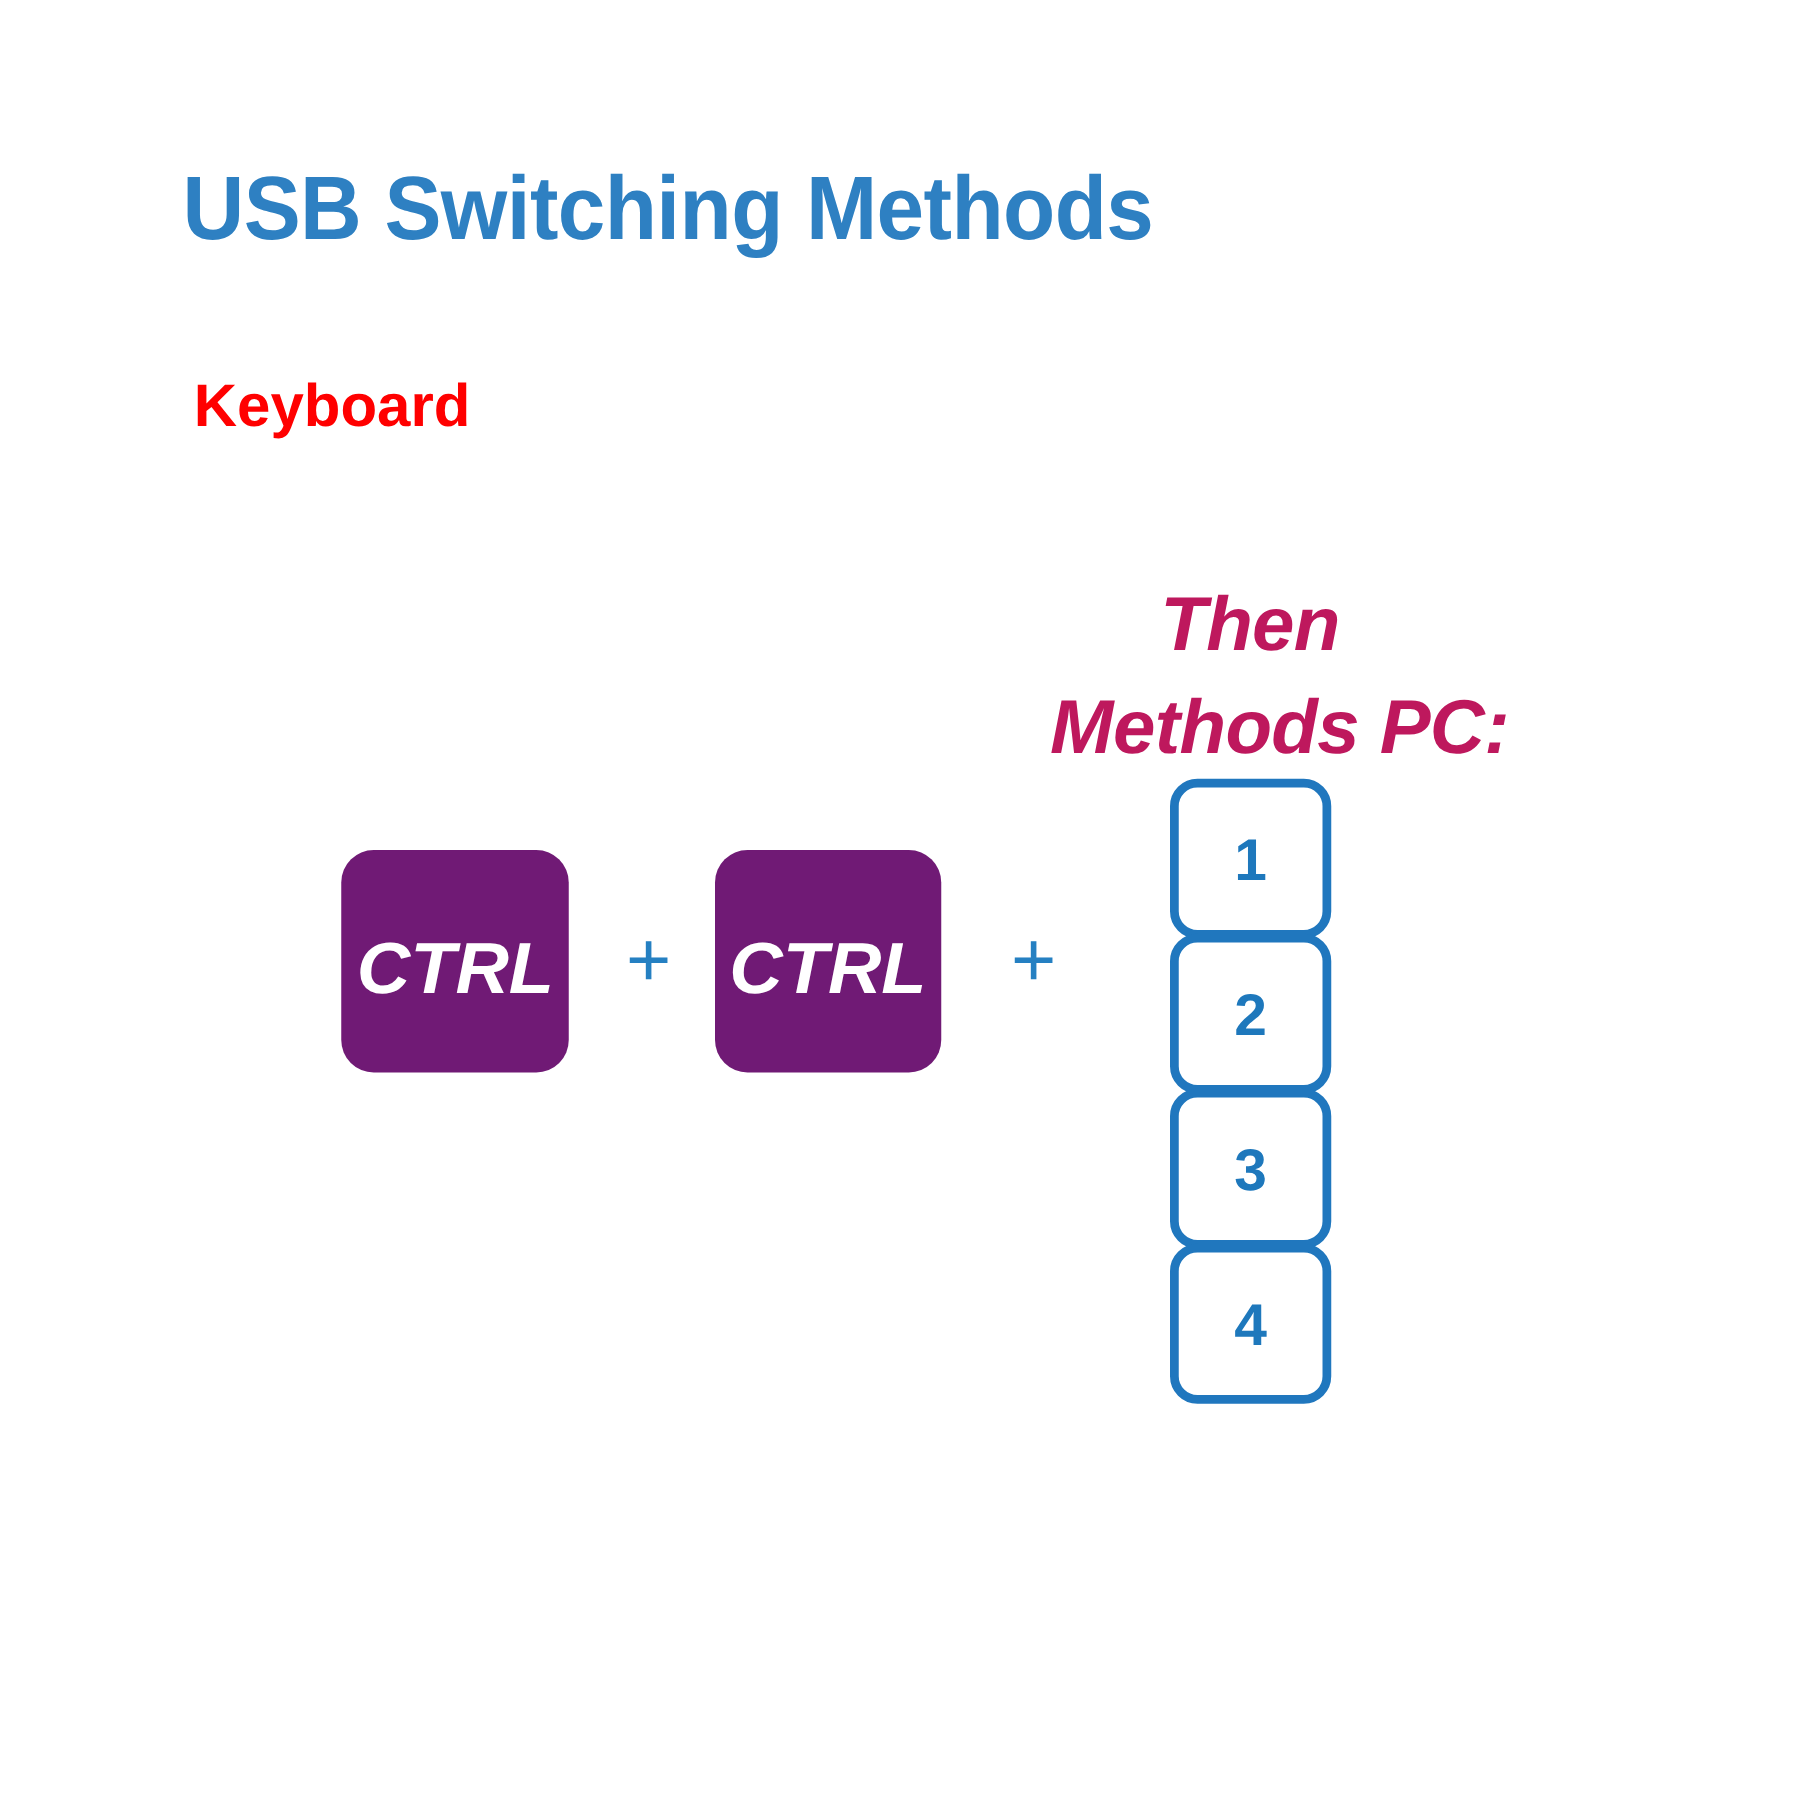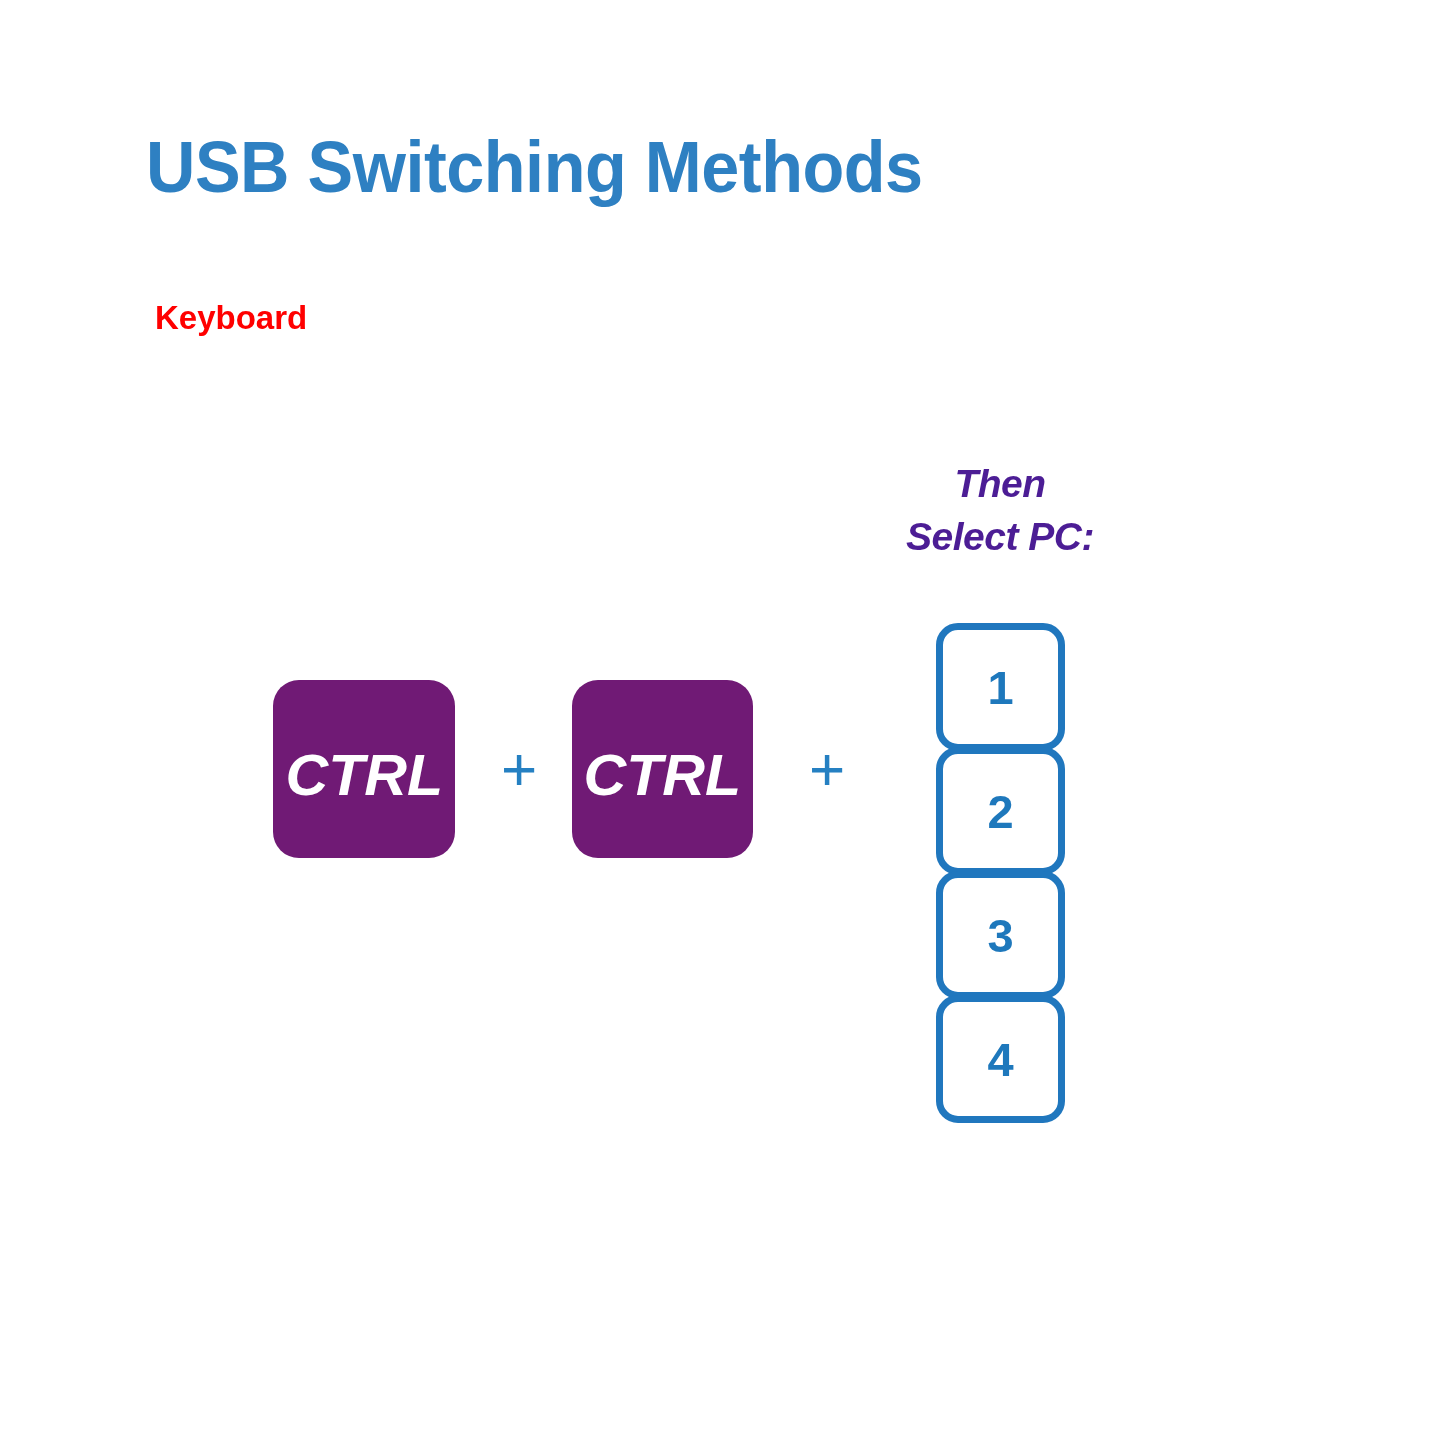--- a/index.html
+++ b/index.html
@@ -33,36 +33,36 @@
     transform: scaleX(0.95);
     transform-origin: left top;
     line-height: 1.05;
   }
 
   
   #section-label {
     position: absolute;
     left: 155px;
     top: 300px;
-    font-size: 33px;
+    font-size: 48px;
     font-weight: bold;
     color: #FF0000;
     white-space: nowrap;
     line-height: 1.1;
   }
 
   
   #select-pc-caption {
     position: absolute;
     left: 840px;
     top: 458px;
     width: 320px;
     text-align: center;
-    color: #4c1d95;
-    font-size: 39px;
+    color: #be185d;
+    font-size: 61px;
     font-weight: bold;
     font-style: italic;
     line-height: 1.35;
     letter-spacing: -0.5px;
   }
   #select-pc-caption .cap-line {
     display: block;
     white-space: nowrap;
   }
 
@@ -138,21 +138,21 @@
 <body>
 
 <div id="slide">
 
   <div id="page-title">USB Switching Methods</div>
 
   <div id="section-label">Keyboard</div>
 
   <div id="select-pc-caption">
     <span class="cap-line">Then</span>
-    <span class="cap-line">Select PC:</span>
+    <span class="cap-line">Methods PC:</span>
   </div>
 
   <div id="ctrl-key-1" class="ctrl-key">
     <span class="key-label">CTRL</span>
   </div>
 
   <div id="plus-1" class="plus-sign">+</div>
 
   <div id="ctrl-key-2" class="ctrl-key">
     <span class="key-label">CTRL</span>

